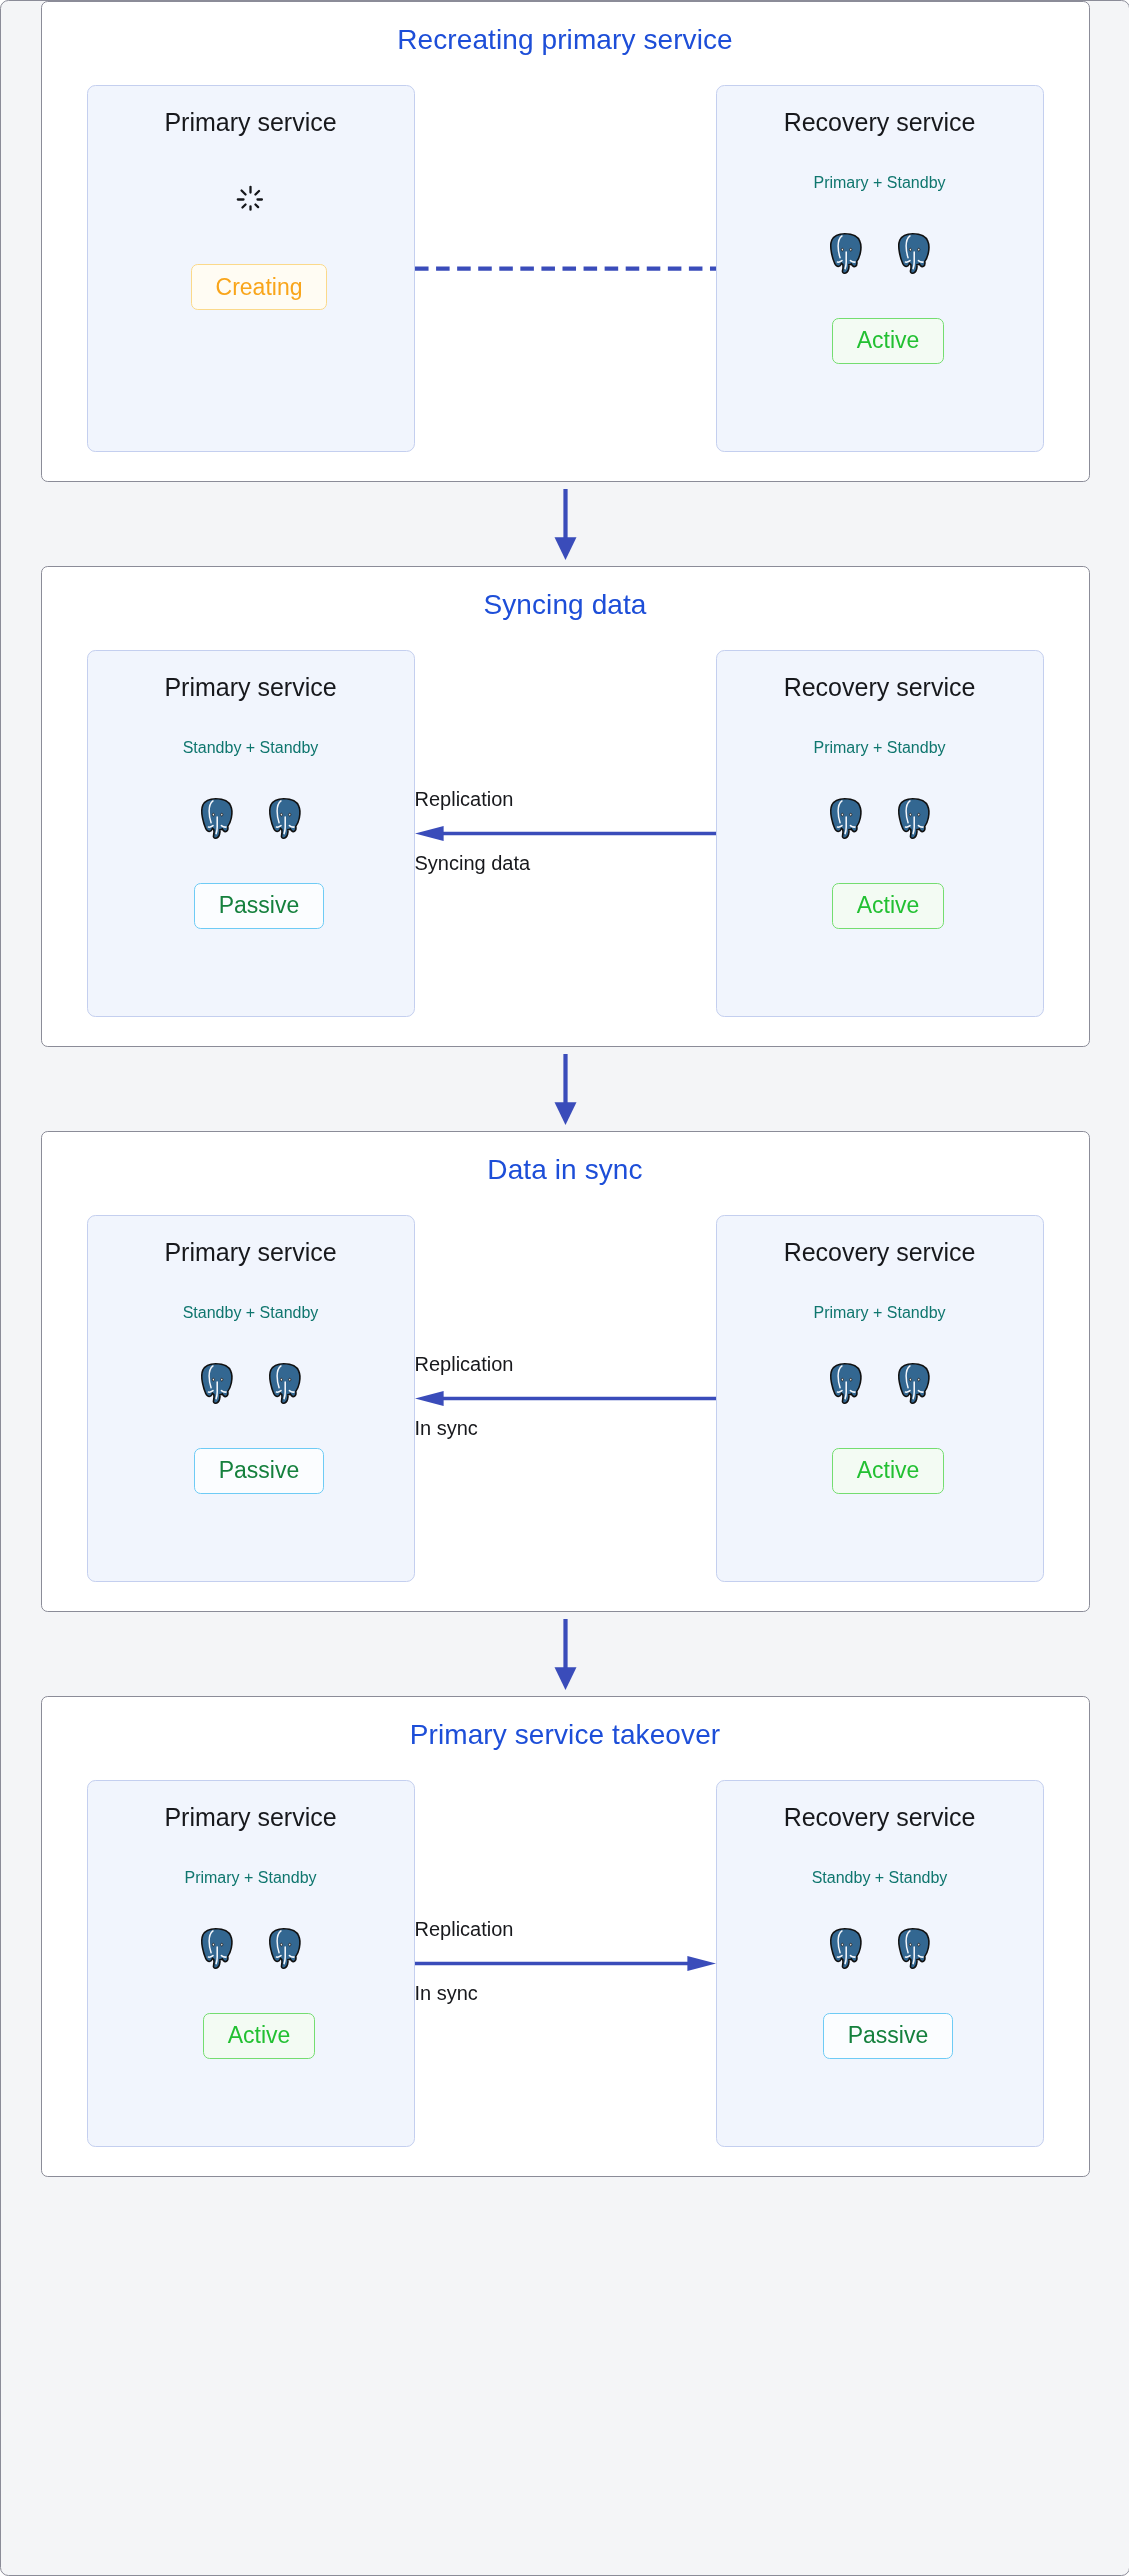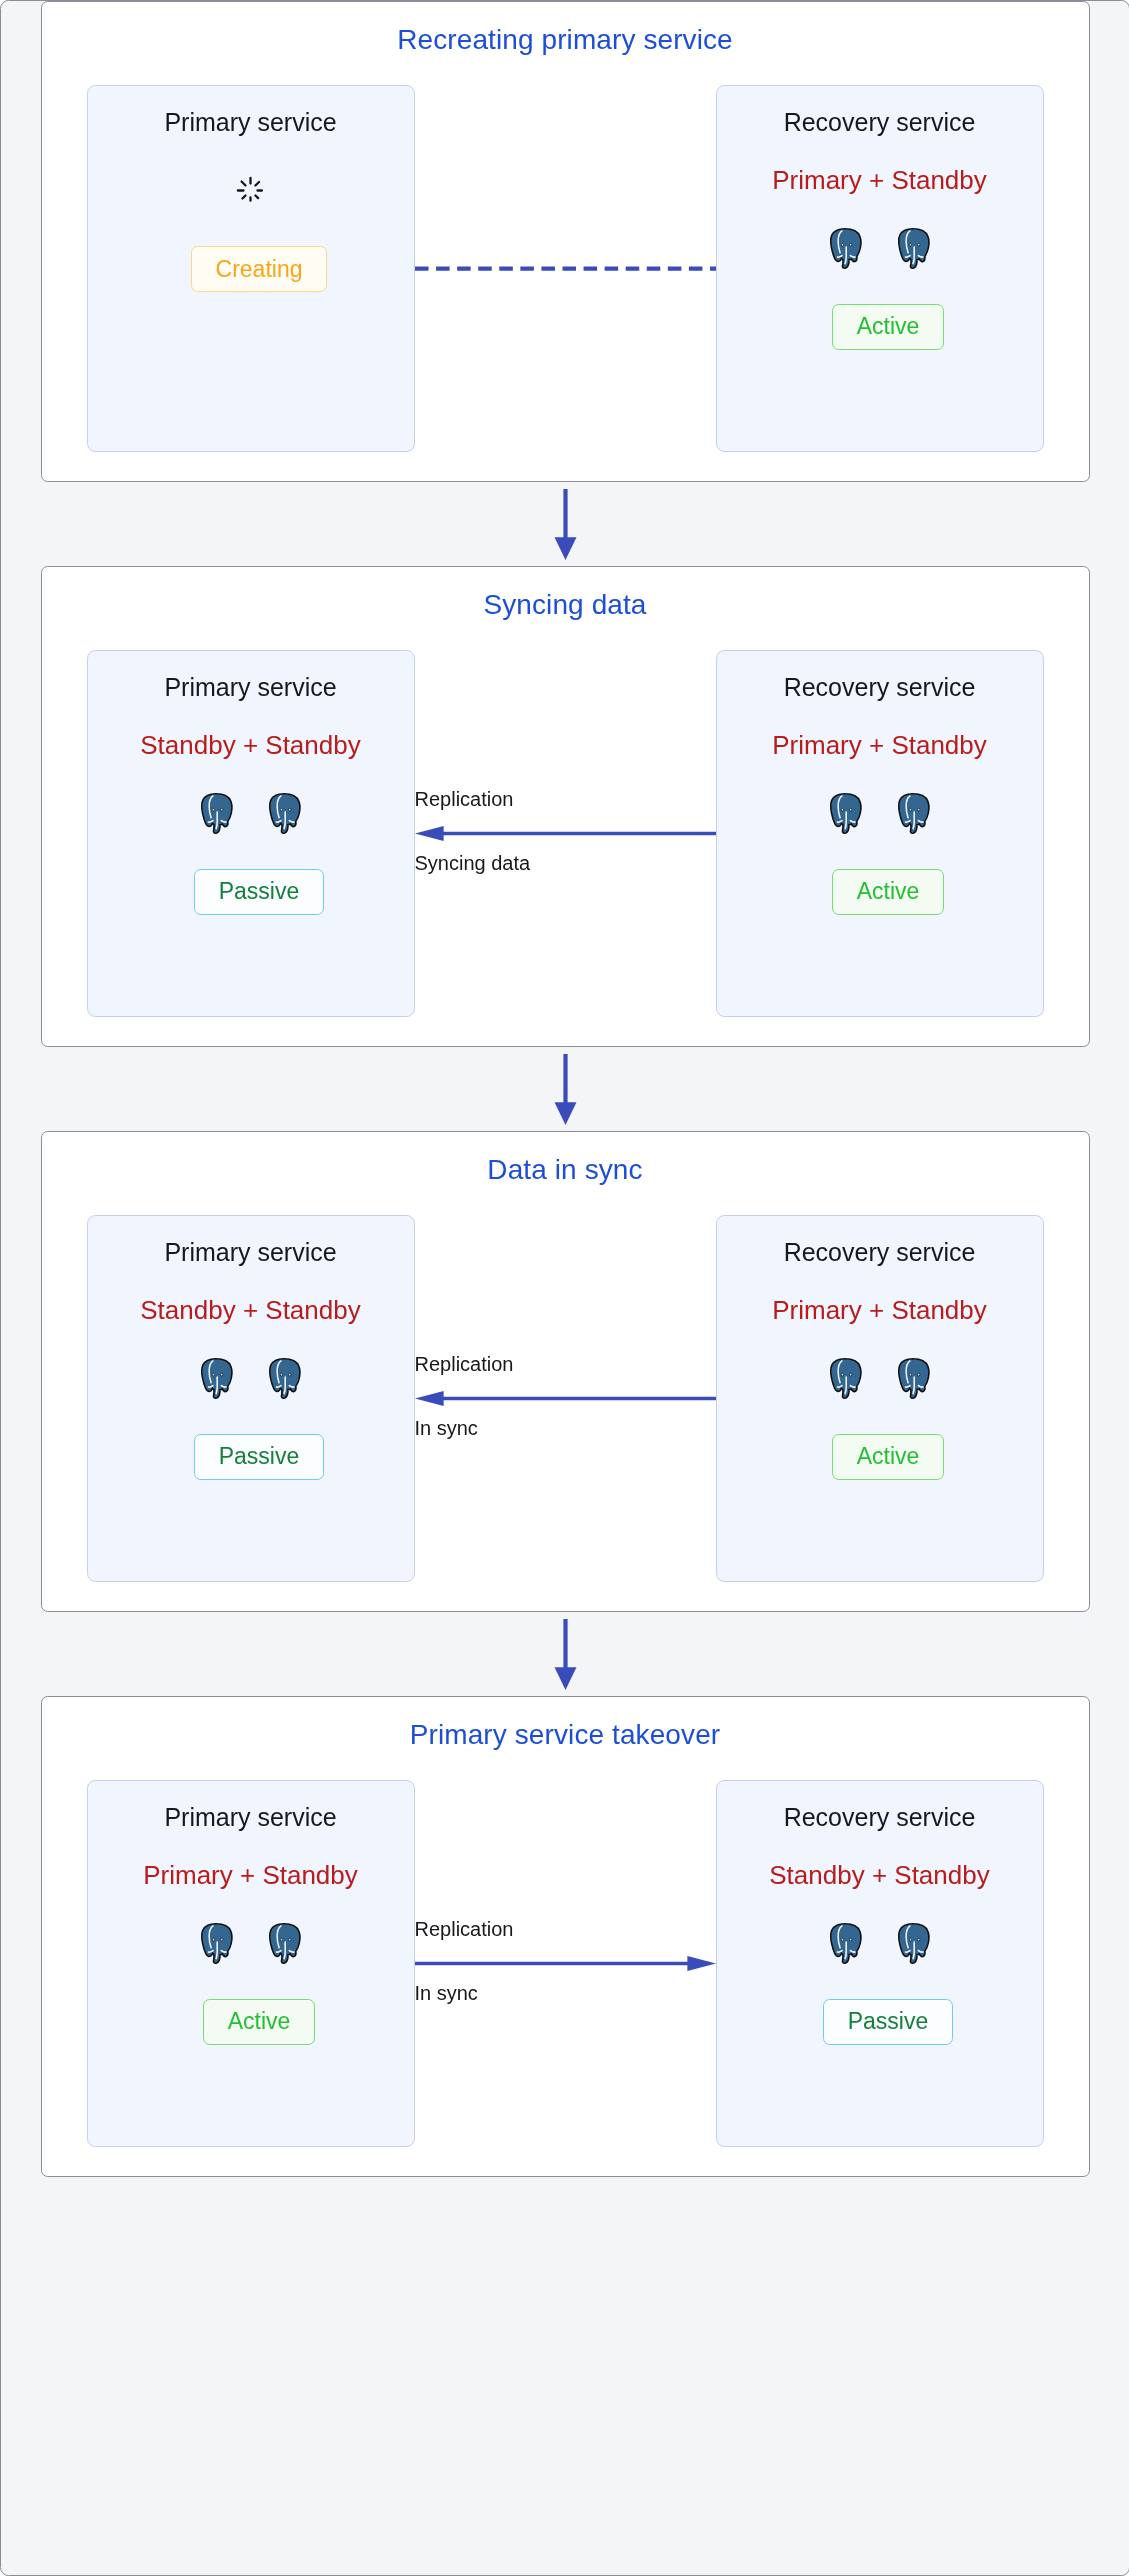--- a/index.html
+++ b/index.html
@@ -69,36 +69,36 @@
   
   .service-card {
     width: 328px;
     background: #f1f5fd;
     border: 1.7px solid #c4cfef;
     border-radius: 8.4px;
     padding: 22px 15px 22px 15px;
     display: flex;
     flex-direction: column;
     align-items: center;
-    gap: 8px;
+    gap: 17px;
   }
 
   .service-card.tall { min-height: 367px; justify-content: flex-start; }
 
   .card-title {
     font-size: 25px;
     color: #17181c;
     font-weight: 400;
     text-align: center;
     line-height: 1.15;
   }
 
   .card-subtitle {
-    font-size: 26px;
-    color: #b91c1c;
+    font-size: 16px;
+    color: #0f766e;
     font-weight: 400;
     text-align: center;
     margin-top: 20px;
   }
 
   .node-row {
     display: flex;
     flex-direction: row;
     justify-content: center;
     align-items: center;

